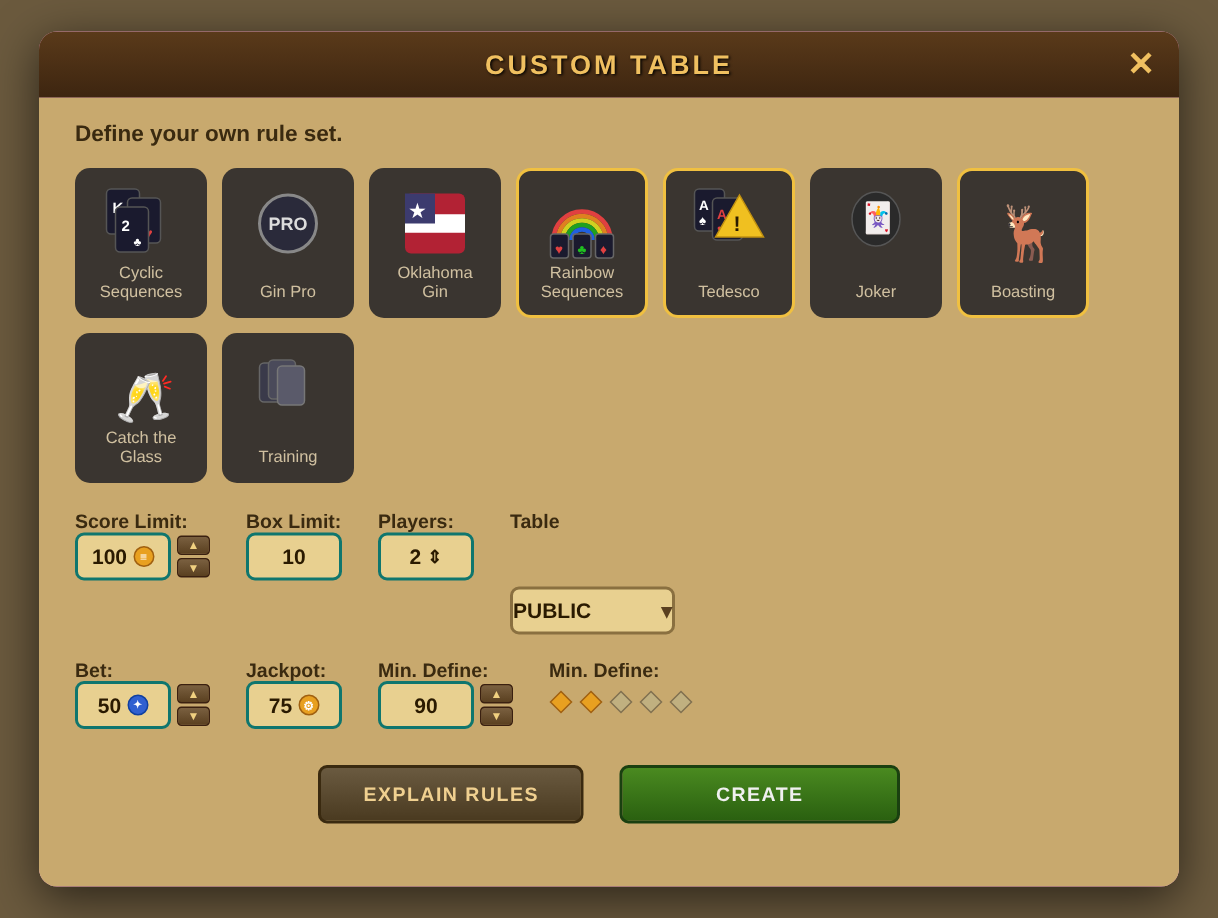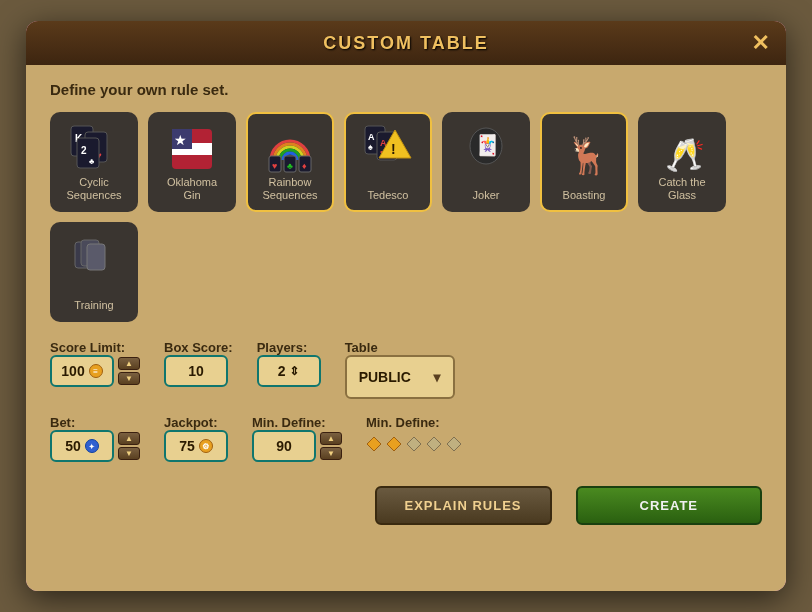--- a/index.html
+++ b/index.html
@@ -153,44 +153,45 @@
       display: flex;
       align-items: center;
       justify-content: center;
       font-size: 8px;
       color: #f0d080;
     }
     .dropdown-box {
       background: #e8d090;
       border: 2px solid #8a7040;
       border-radius: 6px;
-      height: 44px;
+      height: 32px;
       min-width: 110px;
       display: flex;
       align-items: center;
       justify-content: space-between;
-      padding: 0 12px;
+      padding: 0 0;
       font-size: 14px;
       font-weight: bold;
       color: #2a1a00;
       cursor: pointer;
+      margin-top: 36px;
     }
     .dropdown-arrow {
       font-size: 14px;
       color: #5a4020;
     }
     .skill-stars {
       display: flex;
       gap: 4px;
       align-items: center;
       margin-top: 6px;
     }
     .bottom-buttons {
       display: flex;
-      justify-content: flex-end;
+      justify-content: center;
       gap: 24px;
       padding: 8px 0 4px 0;
     }
     .btn-explain {
       background: linear-gradient(180deg, #6a5a40 0%, #4a3a20 100%);
       color: #f0d090;
       border: 2px solid #3a2a10;
       border-radius: 6px;
       padding: 10px 28px;
       font-size: 13px;
@@ -265,20 +266,28 @@
             <text x="22" y="26" fill="#e04040" font-size="10" font-weight="bold">A</text>
             <text x="30" y="36" fill="#e04040" font-size="8">♥</text>
             <rect x="10" y="16" width="22" height="30" rx="3" fill="#1a1a2e" stroke="#555" stroke-width="1"></rect>
             <text x="14" y="32" fill="white" font-size="10" font-weight="bold">2</text>
             <text x="22" y="42" fill="white" font-size="8">♣</text>
           </svg>
         </div>
         <div class="card-label">Cyclic<br>Sequences</div>
       </div>
 
+      <div class="rule-card">
+        <div class="card-icon">
+          <div style="width:40px;height:40px;border-radius:50%;border:2px solid #888;display:flex;align-items:center;justify-content:center;background:#2a2a3a;">
+            <span style="color:#ddd;font-size:12px;font-weight:bold;">PRO</span>
+          </div>
+        </div>
+        <div class="card-label">Gin Pro</div>
+      </div>
 
       <div class="rule-card">
         <div class="card-icon">
           <svg width="44" height="44" viewBox="0 0 44 44">
             <rect x="2" y="2" width="40" height="40" rx="4" fill="#b22234"></rect>
             <rect x="2" y="16" width="40" height="12" fill="white"></rect>
             <rect x="2" y="16" width="40" height="4" fill="white"></rect>
             <rect x="2" y="24" width="40" height="4" fill="white"></rect>
             <rect x="2" y="2" width="20" height="20" fill="#3c3b6e"></rect>
             <text x="4" y="18" fill="white" font-size="14">★</text>
@@ -379,21 +388,21 @@
             <span class="coin-icon">≡</span>
           </div>
           <div class="stepper">
             <button class="stepper-btn">▲</button>
             <button class="stepper-btn">▼</button>
           </div>
         </div>
       </div>
 
       <div class="control-group">
-        <div class="control-label">Box Score:</div>
+        <div class="control-label">Box Limit:</div>
         <div class="control-row">
           <div class="value-box">
             <span>10</span>
           </div>
         </div>
       </div>
 
       <div class="control-group">
         <div class="control-label">Players:</div>
         <div class="control-row">

